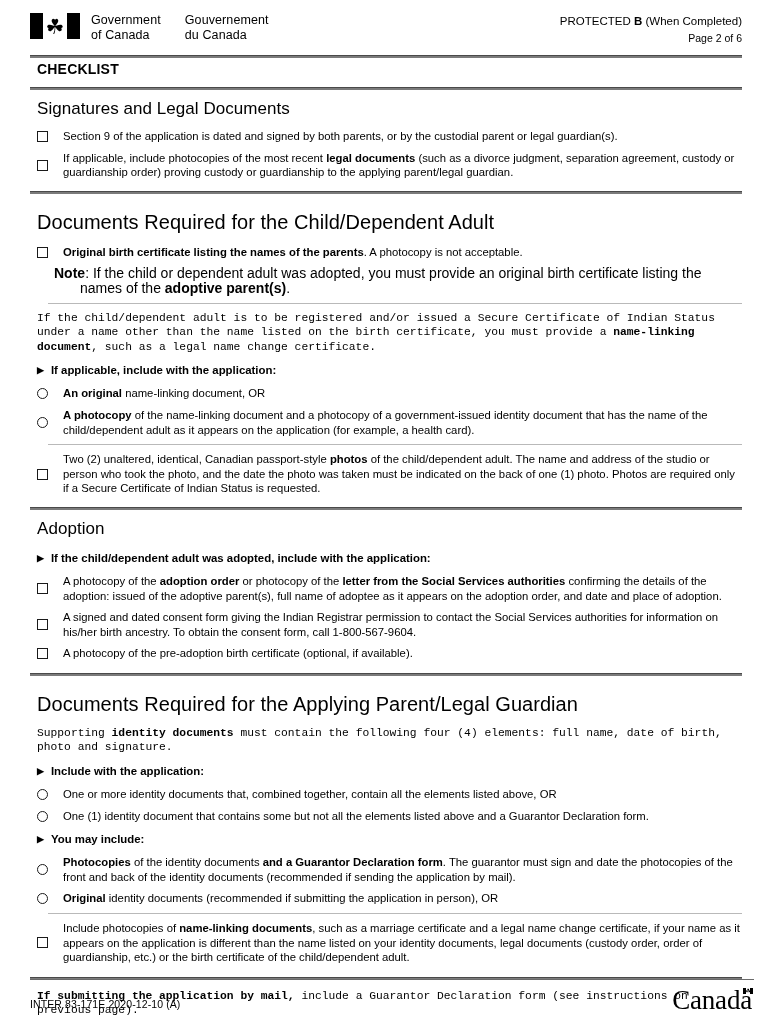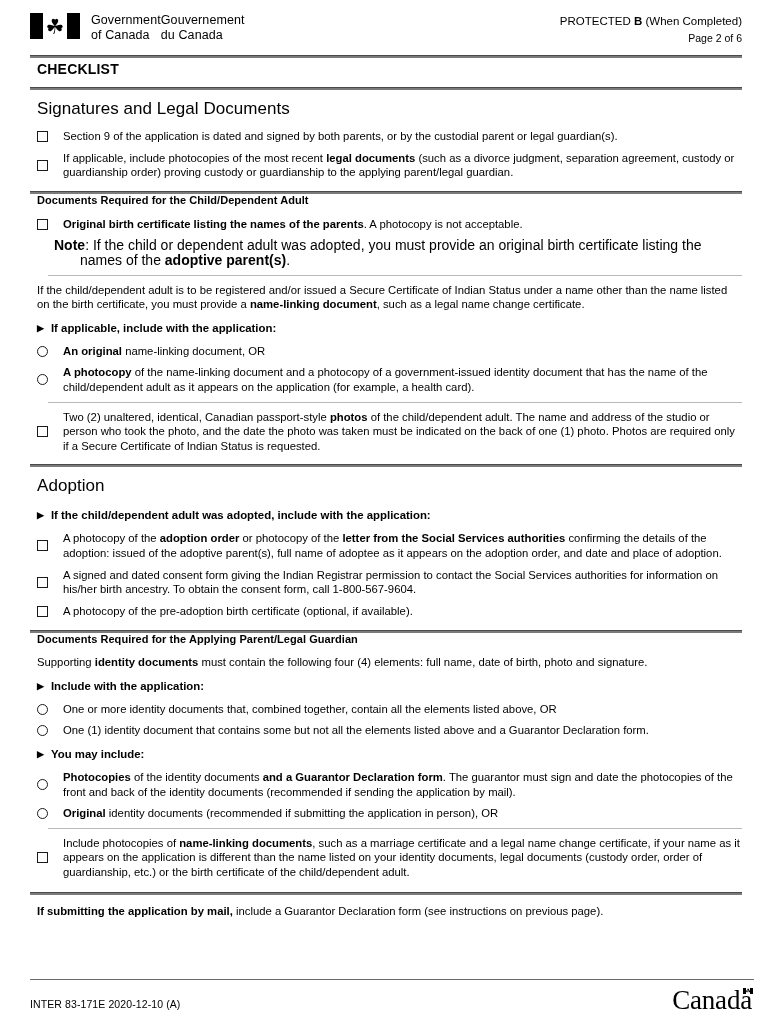--- a/index.html
+++ b/index.html
@@ -55,20 +55,21 @@
     position: absolute;
     left: 50%;
     top: 50%;
     transform: translate(-50%, -50%);
     font-size: 21px;
     line-height: 21px;
     color: #000;
   }
   .goc-text {
     display: flex;
+    gap: 24px;
     font-size: 12.5px;
     line-height: 14.5px;
     padding-top: 1px;
     letter-spacing: 0.1px;
     align-items: flex-end;
   }
   .goc-text .col { white-space: nowrap; }
   .protected {
     text-align: right;
     font-size: 11.5px;
@@ -106,32 +107,33 @@
     letter-spacing: 0.2px;
     padding: 3px 0 7px 7px;
   }
   .section-sub {
     font-size: 17px;
     font-weight: normal;
     padding: 9px 0 3px 7px;
     letter-spacing: 0.05px;
   }
   .section-head {
-    font-size: 11px;
-    font-weight: bold;
-    padding: 0 0 4px 7px;
+    font-size: 20px;
+    font-weight: normal;
+    padding: 17px 0 4px 7px;
     letter-spacing: 0.05px;
   }
 
   
   .para {
     font-size: 11.3px;
     line-height: 14.6px;
     padding: 6px 0 0 7px;
     max-width: 706px;
+    font-family: Liberation Mono, monospace;
   }
   .para-note {
     font-size: 14px;
     line-height: 14.6px;
     padding: 7px 0 0 24px;
     text-indent: -0px;
     max-width: 690px;
   }
   .para-note .hang {
     display: block;

